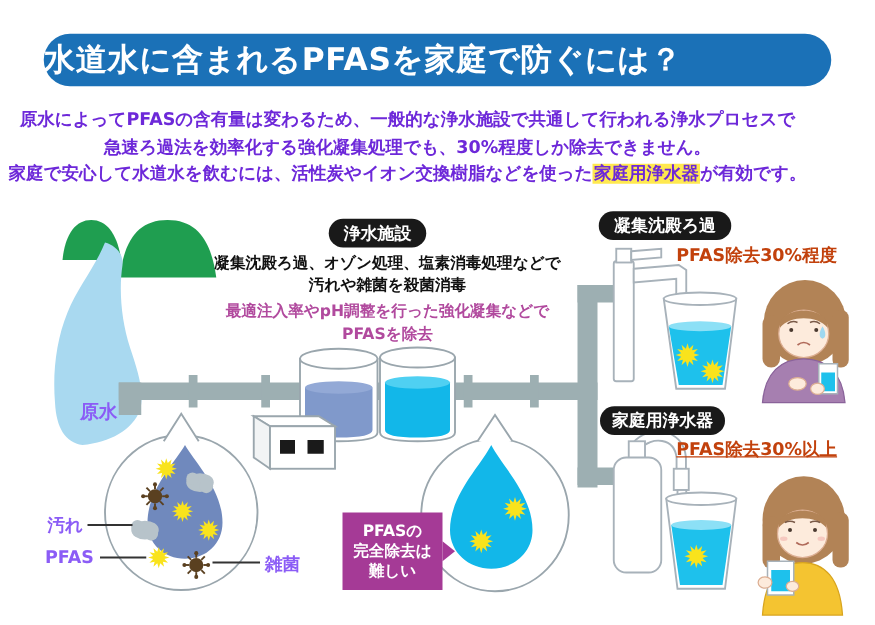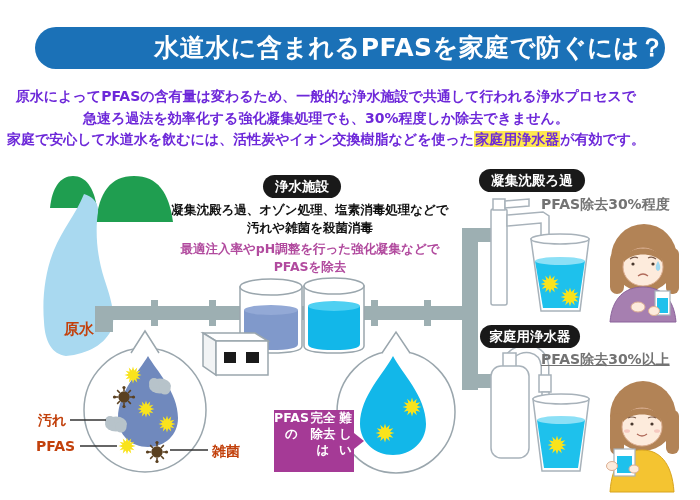--- a/index.html
+++ b/index.html
@@ -4,55 +4,55 @@
 <style>
   html,body{margin:0;padding:0;}
   #app{
     position:relative;width:700px;height:500px;background:#ffffff;overflow:hidden;
     font-family:"DejaVu Sans","Liberation Sans",sans-serif;color:#111;
   }
   .abs{position:absolute;}
   
   .banner{
     left:35px;top:27px;width:630px;height:42px;background:#1b71b7;border-radius:22px;
-    color:#fff;font-size:25px;font-weight:bold;text-align:right;line-height:42px;letter-spacing:0.5px;
+    color:#fff;font-size:25px;font-weight:bold;text-align:left;line-height:42px;letter-spacing:0.5px;
   }
   
   .intro{
     left:0;top:86px;width:652px;text-align:center;font-size:14px;font-weight:bold;line-height:21.5px;color:#6d28d9;
   }
   .intro .hl{background:#ffe94f;padding:0 1px;}
   
   .badge{
     background:#191919;color:#fff;font-weight:bold;border-radius:12px;height:23px;
     display:flex;align-items:center;justify-content:center;font-size:13.5px;
   }
   #plant-badge{left:263px;top:175px;width:78px;}
   #tap-badge{left:479px;top:169px;width:106px;}
   #purifier-badge{left:480px;top:325px;width:100px;}
   
   .plant-desc{
     left:155px;top:201px;width:310px;text-align:center;font-size:12.5px;font-weight:bold;line-height:17.5px;color:#111;
   }
   .plant-desc .pfas-note{color:#b14a9e;margin-top:4px;}
   
-  .result-text{font-size:14px;font-weight:bold;color:#737373;white-space:nowrap;}
+  .result-text{font-size:14px;font-weight:bold;color:#c2410c;white-space:nowrap;}
   #tap-result{left:541px;top:196px;}
   #purifier-result{left:541px;top:351px;text-decoration:underline;}
   
-  .small-label{font-size:14px;font-weight:bold;color:#c2410c;white-space:nowrap;}
+  .small-label{font-size:14px;font-weight:bold;color:#8b5cf6;white-space:nowrap;}
   #raw-water-label{left:64px;top:320px;font-size:15px;}
   #dirt-label{left:38px;top:412px;}
   #pfas-label{left:36px;top:438px;}
   #bacteria-label{left:212px;top:443px;}
   
   .purple-box{
     left:274px;top:410px;width:80px;height:62px;background:#a53a96;color:#fff;
     font-size:12.5px;font-weight:bold;text-align:center;line-height:16px;
-    display:flex;flex-direction:row;justify-content:center;
+    display:flex;flex-direction:column;justify-content:center;
   }
   .purple-box::after{
     content:"";position:absolute;right:-10px;top:23px;width:0;height:0;
     border-top:8px solid transparent;border-bottom:8px solid transparent;border-left:10px solid #a53a96;
   }
   svg{position:absolute;left:0;top:0;}
 </style>
 </head>
 <body>
 

